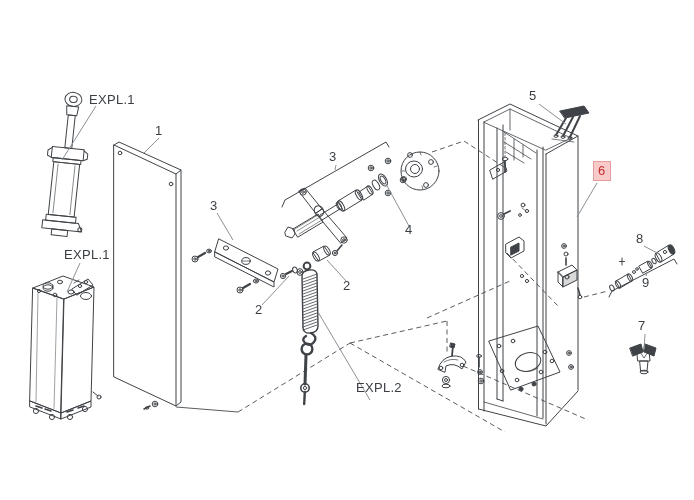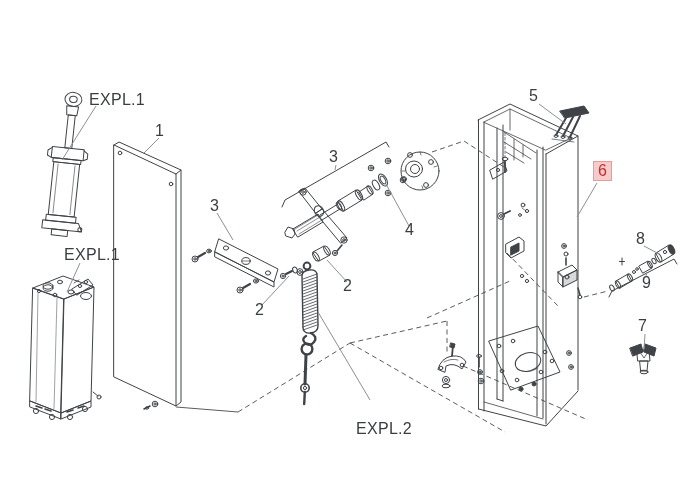--- a/index.html
+++ b/index.html
@@ -1,19 +1,19 @@
 <!DOCTYPE html>
 <html style="--line: #3f4347; --label-text: #3a3e42; --leader: #8b9095; --guide: #45494d; --highlight-text: #c22f2f; --highlight-bg: #f9caca; --highlight-border: #e79c9c; --background: #ffffff;"><head>
 <meta charset="utf-8">
 <style>
   html,body{margin:0;padding:0;background:#ffffff;}
   .stage{position:relative;width:694px;height:500px;background:var(--background,#fff);overflow:hidden;
          font-family:"Liberation Sans",sans-serif;}
   .stage svg{position:absolute;left:0;top:0;}
-  .callout{position:absolute;font-size:16px;line-height:15px;color:var(--label-text,#3a3e42);
+  .callout{position:absolute;font-size:13px;line-height:15px;color:var(--label-text,#3a3e42);
            letter-spacing:.3px;cursor:pointer;user-select:none;white-space:nowrap;}
   .callout.hl{color:var(--highlight-text,#c22f2f);background:var(--highlight-bg,#f9caca);
               border:1px solid var(--highlight-border,#e79c9c);padding:0 4px;line-height:18px;}
 </style>
 </head>
 <body>
 
 <div class="stage">
 
 <svg width="694" height="500" viewBox="0 0 694 500">
@@ -305,20 +305,20 @@
 </svg>
 
 <div class="callout" style="left:89px;top:92px">EXPL.1</div>
 <div class="callout" style="left:155px;top:123px">1</div>
 <div class="callout" style="left:64px;top:247px">EXPL.1</div>
 <div class="callout" style="left:210px;top:198px">3</div>
 <div class="callout" style="left:329px;top:149px">3</div>
 <div class="callout" style="left:405px;top:222px">4</div>
 <div class="callout" style="left:255px;top:302px">2</div>
 <div class="callout" style="left:343px;top:278px">2</div>
-<div class="callout" style="left:356px;top:421px">EXPL.2</div>
+<div class="callout" style="left:356px;top:380px">EXPL.2</div>
 <div class="callout" style="left:529px;top:88px">5</div>
 <div class="callout hl" style="left:593px;top:161px">6</div>
 <div class="callout" style="left:636px;top:231px">8</div>
 <div class="callout" style="left:642px;top:275px">9</div>
 <div class="callout" style="left:638px;top:318px">7</div>
 
 </div>
 
 </body></html>

